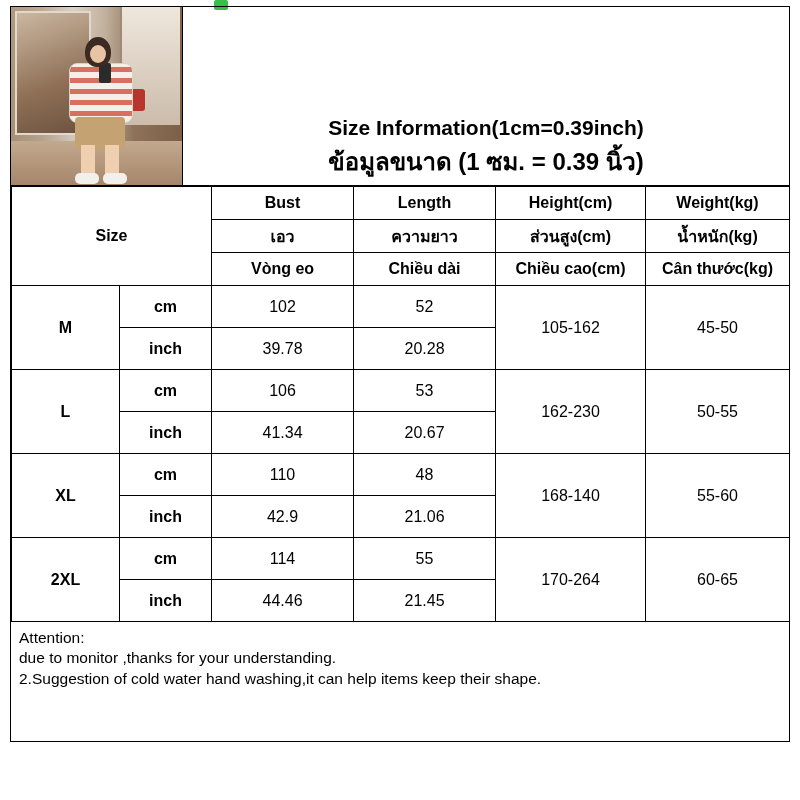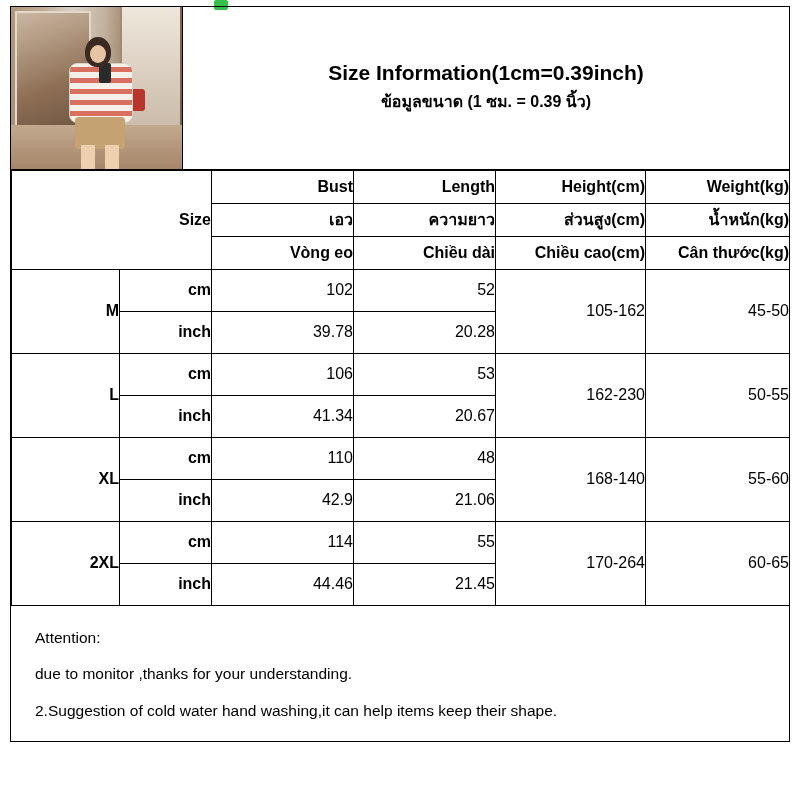--- a/index.html
+++ b/index.html
@@ -147,44 +147,44 @@
     width: 12px; height: 20px;
     background: #2b2b2b;
     border-radius: 2px;
   }
 
   .title-cell {
     flex: 1;
     display: flex;
     flex-direction: column;
     align-items: center;
-    justify-content: center;
+    justify-content: flex-end;
     gap: 6px;
     padding: 4px 8px 8px;
     box-sizing: border-box;
   }
   .title-line {
     font-weight: bold;
     font-size: 21px;
     line-height: 1.25;
     text-align: center;
     white-space: nowrap;
   }
-  .title-line.thai { font-size: 16px; }
+  .title-line.thai { font-size: 24px; }
   .title-line.viet { font-size: 20px; }
 
   
   table.size-table {
     width: 100%;
     border-collapse: collapse;
     table-layout: fixed;
   }
   table.size-table td, table.size-table th {
     border: 1px solid #000;
-    text-align: right;
+    text-align: center;
     vertical-align: middle;
     font-size: 16px;
     padding: 0;
     box-sizing: border-box;
   }
   .col-size   { width: 108px; }
   .col-unit   { width: 92px; }
   .col-bust   { width: 142px; }
   .col-length { width: 142px; }
   .col-height { width: 150px; }
@@ -213,21 +213,21 @@
   .val { font-size: 16px; }
   .range { font-size: 16px; }
 
   
   .attention {
     padding: 6px 8px 4px 8px;
     font-size: 15.5px;
     line-height: 1.32;
     flex: 1;
   }
-  .attention p { margin: 16px; }
+  .attention p { margin: 0; }
 
   
   .green-dot {
     position: absolute;
     left: 214px;
     top: 0px;
     width: 14px;
     height: 10px;
     background: #35c04a;
     border-radius: 2px;

